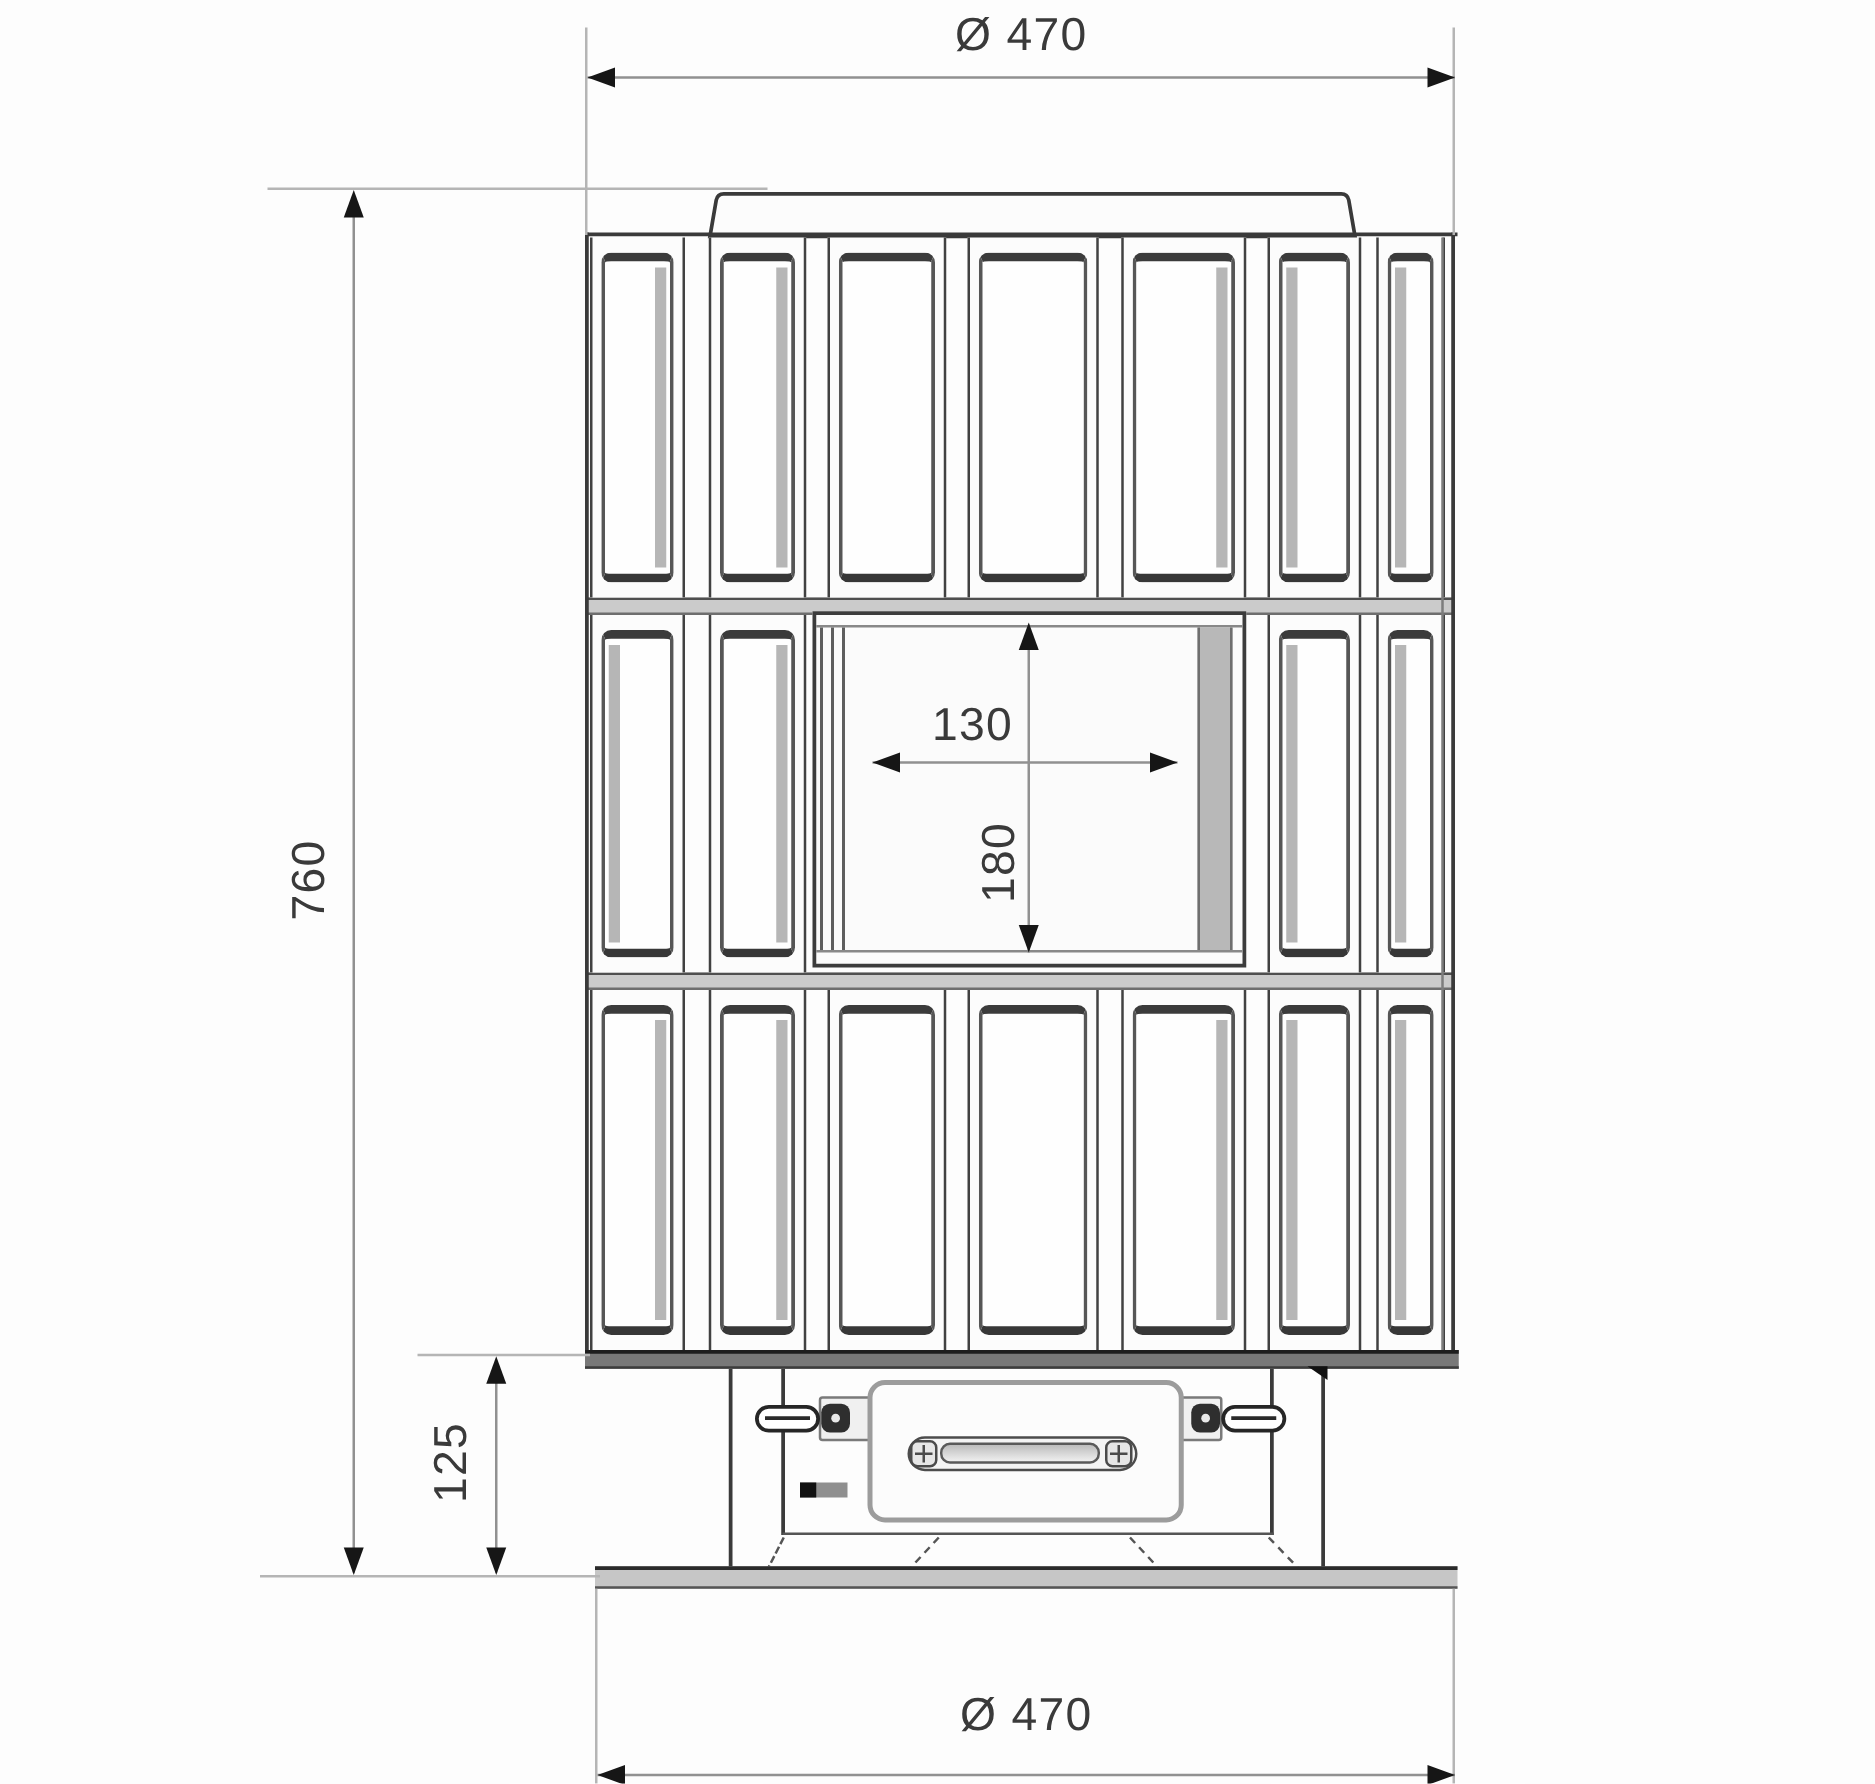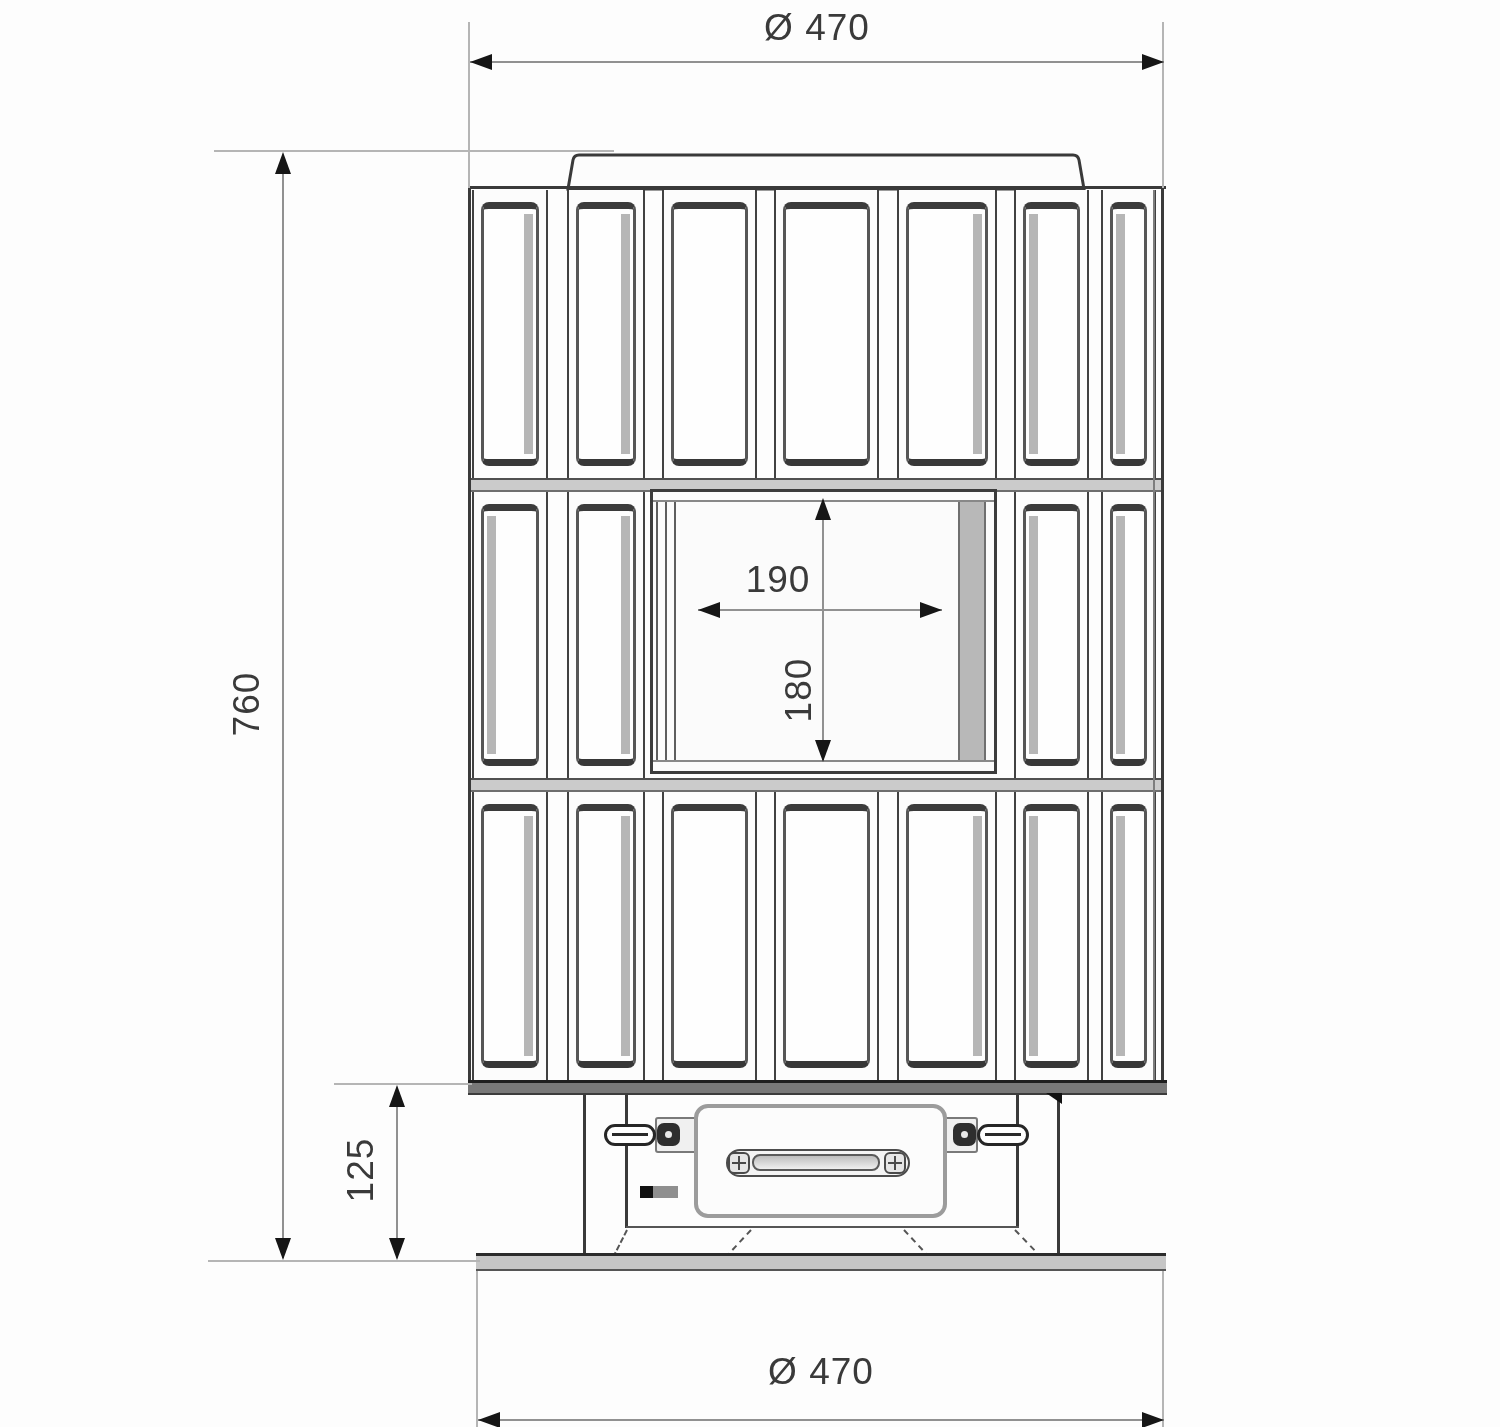--- a/index.html
+++ b/index.html
@@ -153,21 +153,21 @@
 
   <div class="abs ext zdim" style="left:334px;top:1083px;width:138px;height:2px;"></div>
   <div class="abs dim zdim" style="left:396px;top:1090px;width:2px;height:168px;"></div>
   <div class="arr a-up zdim" style="left:389px;top:1085px;"></div>
   <div class="arr a-down zdim" style="left:389px;top:1238px;"></div>
   <div class="dim-label rot zdim" style="left:301px;top:1150px;width:120px;height:40px;">125</div>
 
   <div class="abs dim zdim" style="left:698px;top:609px;width:244px;height:2px;"></div>
   <div class="arr a-left zdim" style="left:698px;top:602px;"></div>
   <div class="arr a-right zdim" style="left:920px;top:602px;"></div>
-  <div class="dim-label zdim" style="left:718px;top:560px;width:120px;">190</div>
+  <div class="dim-label zdim" style="left:718px;top:560px;width:120px;">130</div>
 
   <div class="abs dim zdim" style="left:822px;top:500px;width:2px;height:262px;"></div>
   <div class="arr a-up zdim" style="left:815px;top:498px;"></div>
   <div class="arr a-down zdim" style="left:815px;top:740px;"></div>
   <div class="dim-label rot zdim" style="left:739px;top:670px;width:120px;height:40px;">180</div>
 
   <div class="abs ext zdim" style="left:476px;top:1271px;width:2px;height:156px;"></div>
   <div class="abs ext zdim" style="left:1162px;top:1271px;width:2px;height:156px;"></div>
   <div class="abs dim zdim" style="left:478px;top:1419px;width:686px;height:2px;"></div>
   <div class="arr a-left zdim" style="left:478px;top:1412px;"></div>

